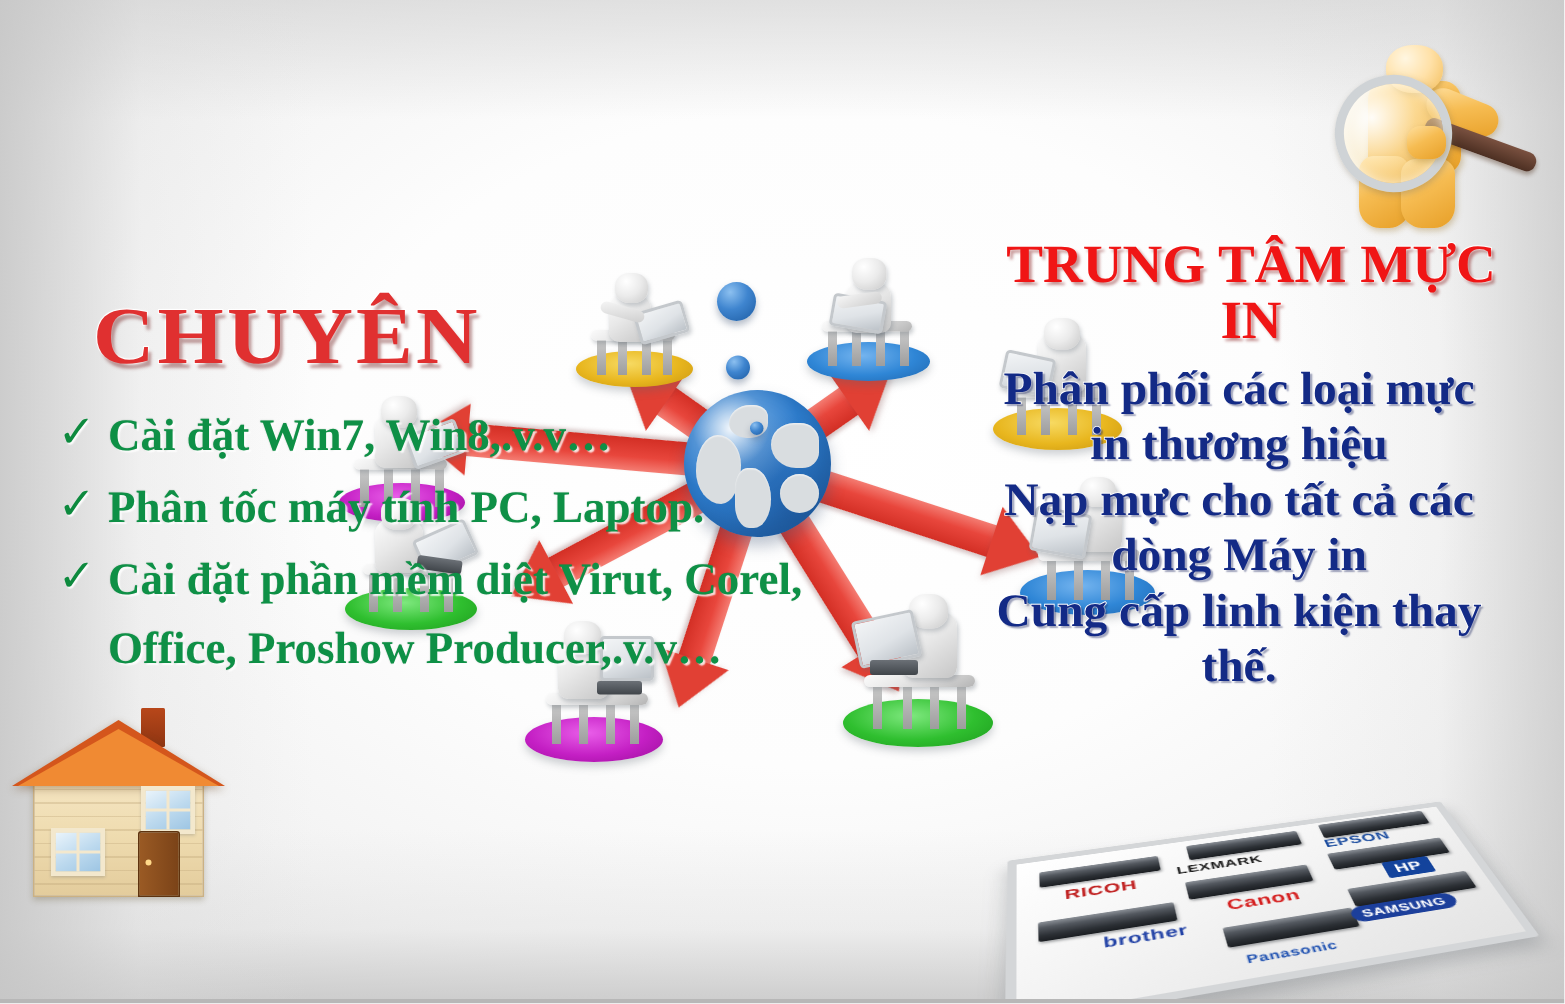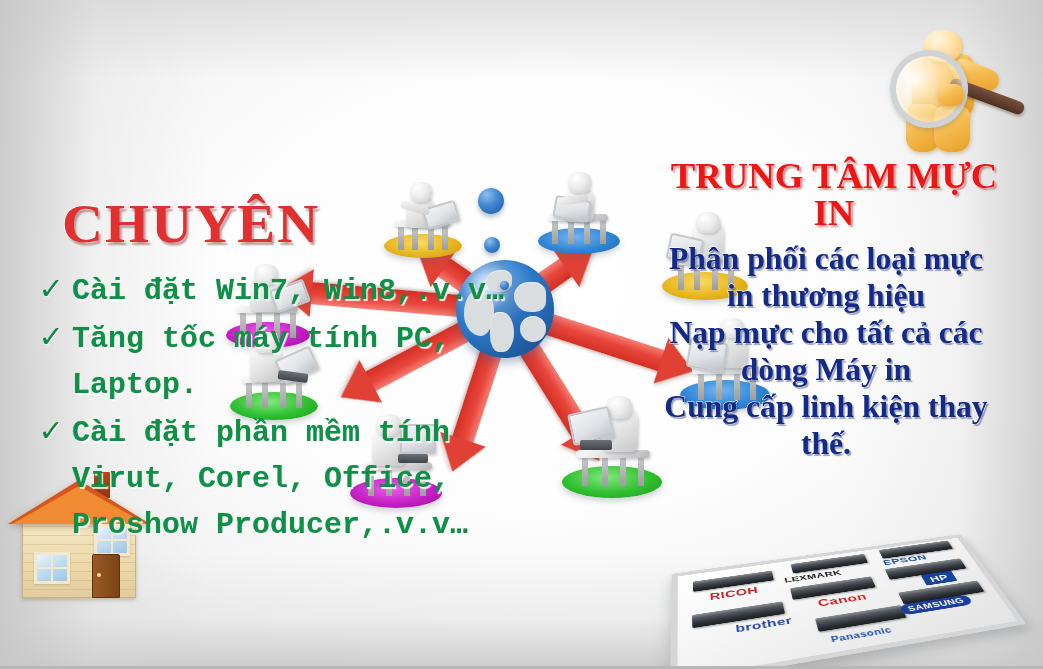--- a/index.html
+++ b/index.html
@@ -72,21 +72,21 @@
   
   .bullets{position:absolute;left:36px;top:268px;width:520px;z-index:8;}
   .bullet{position:relative;margin-bottom:2px;}
   .bullet .tick{
     position:absolute;left:0;top:2px;width:30px;text-align:center;
     font-family:"DejaVu Sans", sans-serif;font-size:30px;line-height:38px;color:#0d8a3e;
     text-shadow:1px 1px 1px rgba(255,255,255,.9);
   }
   .bullet .btxt{
     display:block;padding-left:36px;
-    font-family:Liberation Mono, monospace;font-weight:bold;font-size:30px;line-height:46px;
+    font-family:Liberation Serif, serif;font-weight:bold;font-size:30px;line-height:46px;
     color:#0e9046;
     text-shadow:1.5px 1.5px 1px rgba(255,255,255,.85), 0 0 1px rgba(0,80,30,.35);
   }
 
   
   .hub{position:absolute;left:505px;top:310px;width:0;height:0;z-index:4;}
   .arrow{position:absolute;left:0;top:0;transform-origin:0 50%;}
   .arrow .shaft{
     position:absolute;left:46px;top:-11px;height:22px;
     background:linear-gradient(to bottom,#f47c72 0%,#e8463c 42%,#d32f25 100%);
@@ -389,25 +389,25 @@
 
   <div class="h-chuyen">CHUYÊN</div>
 
   <div class="bullets">
     <div class="bullet">
       <span class="tick">✓</span>
       <span class="btxt">Cài đặt Win7, Win8,.v.v…</span>
     </div>
     <div class="bullet">
       <span class="tick">✓</span>
-      <span class="btxt">Tăng tốc máy tính PC, Laptop.</span>
+      <span class="btxt">Phân tốc máy tính PC, Laptop.</span>
     </div>
     <div class="bullet">
       <span class="tick">✓</span>
-      <span class="btxt">Cài đặt phần mềm tính Virut, Corel, Office, Proshow  Producer,.v.v…</span>
+      <span class="btxt">Cài đặt phần mềm diệt Virut, Corel, Office, Proshow  Producer,.v.v…</span>
     </div>
   </div>
 
   <div class="h-trungtam">
     <div>TRUNG TÂM MỰC</div>
     <div>IN</div>
   </div>
   <div class="blue-lines">
     <div>Phân phối các loại mực</div>
     <div>in thương hiệu</div>

